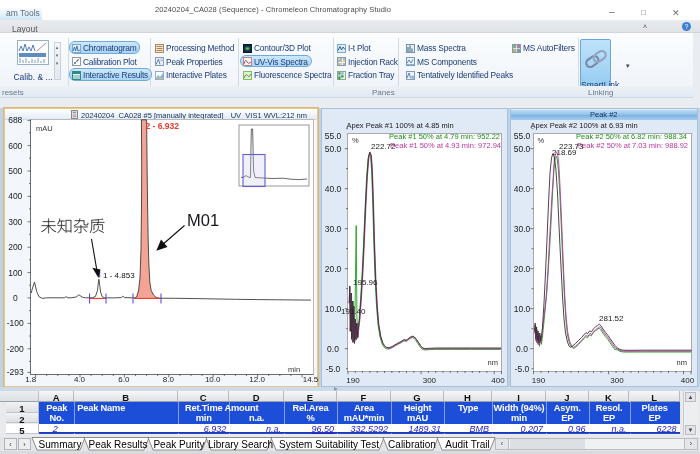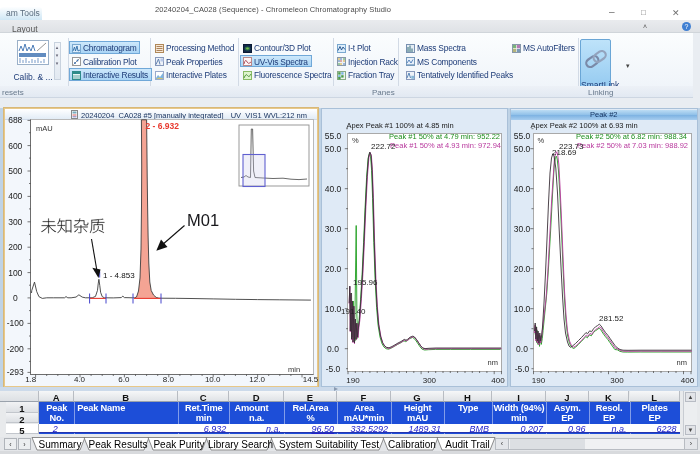--- a/index.html
+++ b/index.html
@@ -6,21 +6,21 @@
 .abs{position:absolute}
 
 #titlebar{left:0;top:0;width:700px;height:20px;background:#fff;position:absolute}
 #apptab{position:absolute;left:0;top:7px;width:42px;height:13px;background:linear-gradient(#fdfeff,#cfe7f5);border-radius:3px 3px 0 0;color:#5a6c7e;font-size:8.5px;padding:1px 0 0 6px}
 #title{position:absolute;left:155px;top:4.5px;font-size:7.5px;color:#4a4a4a;letter-spacing:0.1px}
 .winbtn{position:absolute;top:9px;color:#707070;font-size:10px}
 #tabrow{left:0;top:20px;width:700px;height:13px;background:linear-gradient(#e9ebee,#dfe2e6);position:absolute;border-bottom:1px solid #d0d5da}
 #tabrow span{position:absolute;left:12px;top:3.5px;font-size:8.5px;color:#555}
 #ribbon{left:0;top:33px;width:693px;height:63px;background:linear-gradient(#fbfdfe,#eef3f9);position:absolute}
 .vsep{position:absolute;top:5px;height:53px;width:1px;background:#d2dae5}
-.rb{position:absolute;height:12.5px;font-size:8.4px;letter-spacing:-0.2px;color:#1e3c78;white-space:nowrap;padding:1px 3px 0 2px;border:1px solid transparent;border-radius:0}
+.rb{position:absolute;height:12.5px;font-size:8.4px;letter-spacing:-0.2px;color:#1e3c78;white-space:nowrap;padding:1px 3px 0 2px;border:1px solid transparent;border-radius:6px}
 .rb .ri{vertical-align:-1.5px;margin-right:2px}
 .rb.hl{background:linear-gradient(#cde8fb,#a9d4f5);border-color:#70a8d8}
 #smartlink{position:absolute;left:580px;top:5.5px;width:31px;height:58px;background:linear-gradient(#bee3fa,#8ec6ef);border:1px solid #6aa6d6;border-radius:2px;text-align:right}
 #smartlink .t{position:absolute;left:0;width:100%;top:40px;font-size:8.5px;color:#1e3c78}
 #sldrop{position:absolute;left:626px;top:29px;font-size:7px;color:#444}
 #gstrip{left:0;top:86px;width:693px;height:11.5px;background:linear-gradient(#edf1f7,#e2e9f2);position:absolute;border-bottom:1px solid #cdd6e2}
 .glab{position:absolute;top:1.5px;font-size:8px;color:#68798c}
 
 #work{left:0;top:107.5px;width:700px;height:283.5px;background:#bfd3e6;position:absolute}
 .yl{position:absolute;font-size:8.5px;color:#222;width:24px;text-align:center;line-height:8px}
@@ -464,21 +464,21 @@
     <div class="tl" style="left:629.5px;width:50.1px">L</div>
  <div class="rn" style="top:11px">1</div>
  <div class="rn" style="top:21.5px">2</div>
  <div class="rn" style="top:32.5px;background:#fff">5</div>
  <div id="bluehdr">
       <div class="th" style="left:0.0px;width:35.3px">Peak</div>
       <div class="th th2" style="left:0.0px;width:35.3px">No.</div>
       <div class="th" style="left:35.3px;width:101.0px;text-align:left;padding-left:3px">Peak Name</div>
       <div class="th" style="left:139.3px;width:50.9px">Ret.Time</div>
       <div class="th th2" style="left:139.3px;width:50.9px">min</div>
-      <div class="th" style="left:185px;width:54.8px">Amount</div>
+      <div class="th" style="left:175px;width:54.8px">Amount</div>
       <div class="th th2" style="left:190.2px;width:54.8px">n.a.</div>
       <div class="th" style="left:245.0px;width:53.0px">Rel.Area</div>
       <div class="th th2" style="left:245.0px;width:53.0px">%</div>
       <div class="th" style="left:298.0px;width:54.0px">Area</div>
       <div class="th th2" style="left:298.0px;width:54.0px">mAU*min</div>
       <div class="th" style="left:352.0px;width:53.0px">Height</div>
       <div class="th th2" style="left:352.0px;width:53.0px">mAU</div>
       <div class="th" style="left:405.0px;width:48.0px">Type</div>
       <div class="th" style="left:453.0px;width:54.0px">Width (94%)</div>
       <div class="th th2" style="left:453.0px;width:54.0px">min</div>

